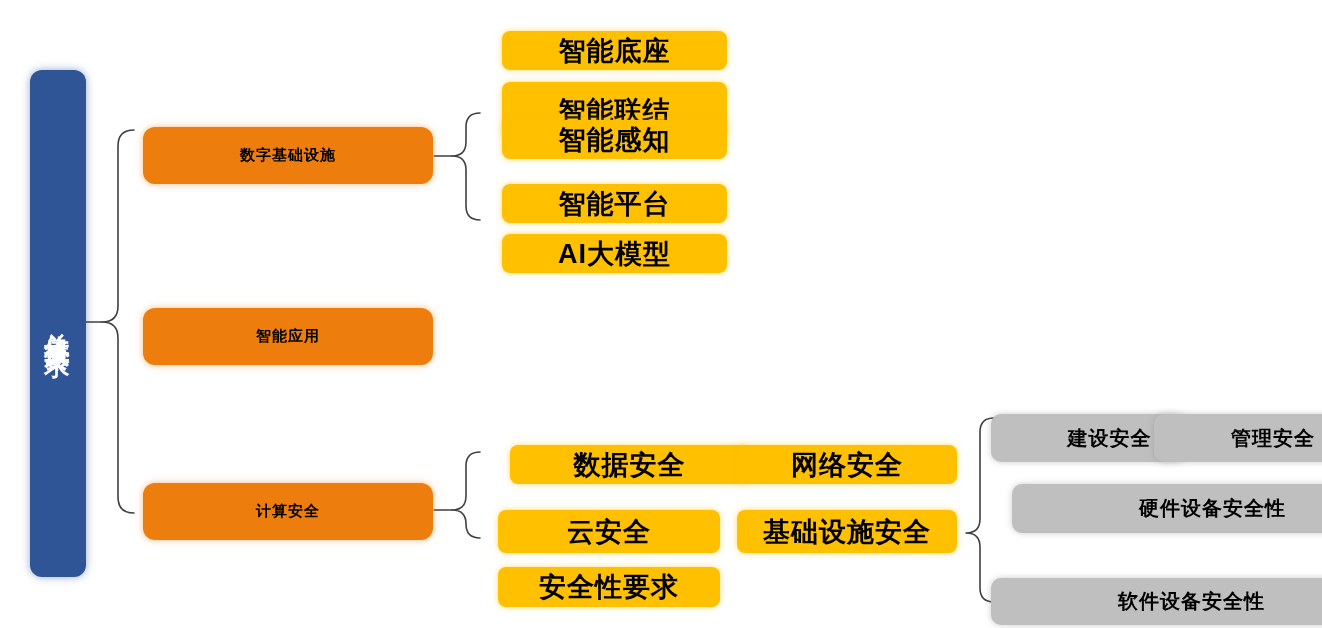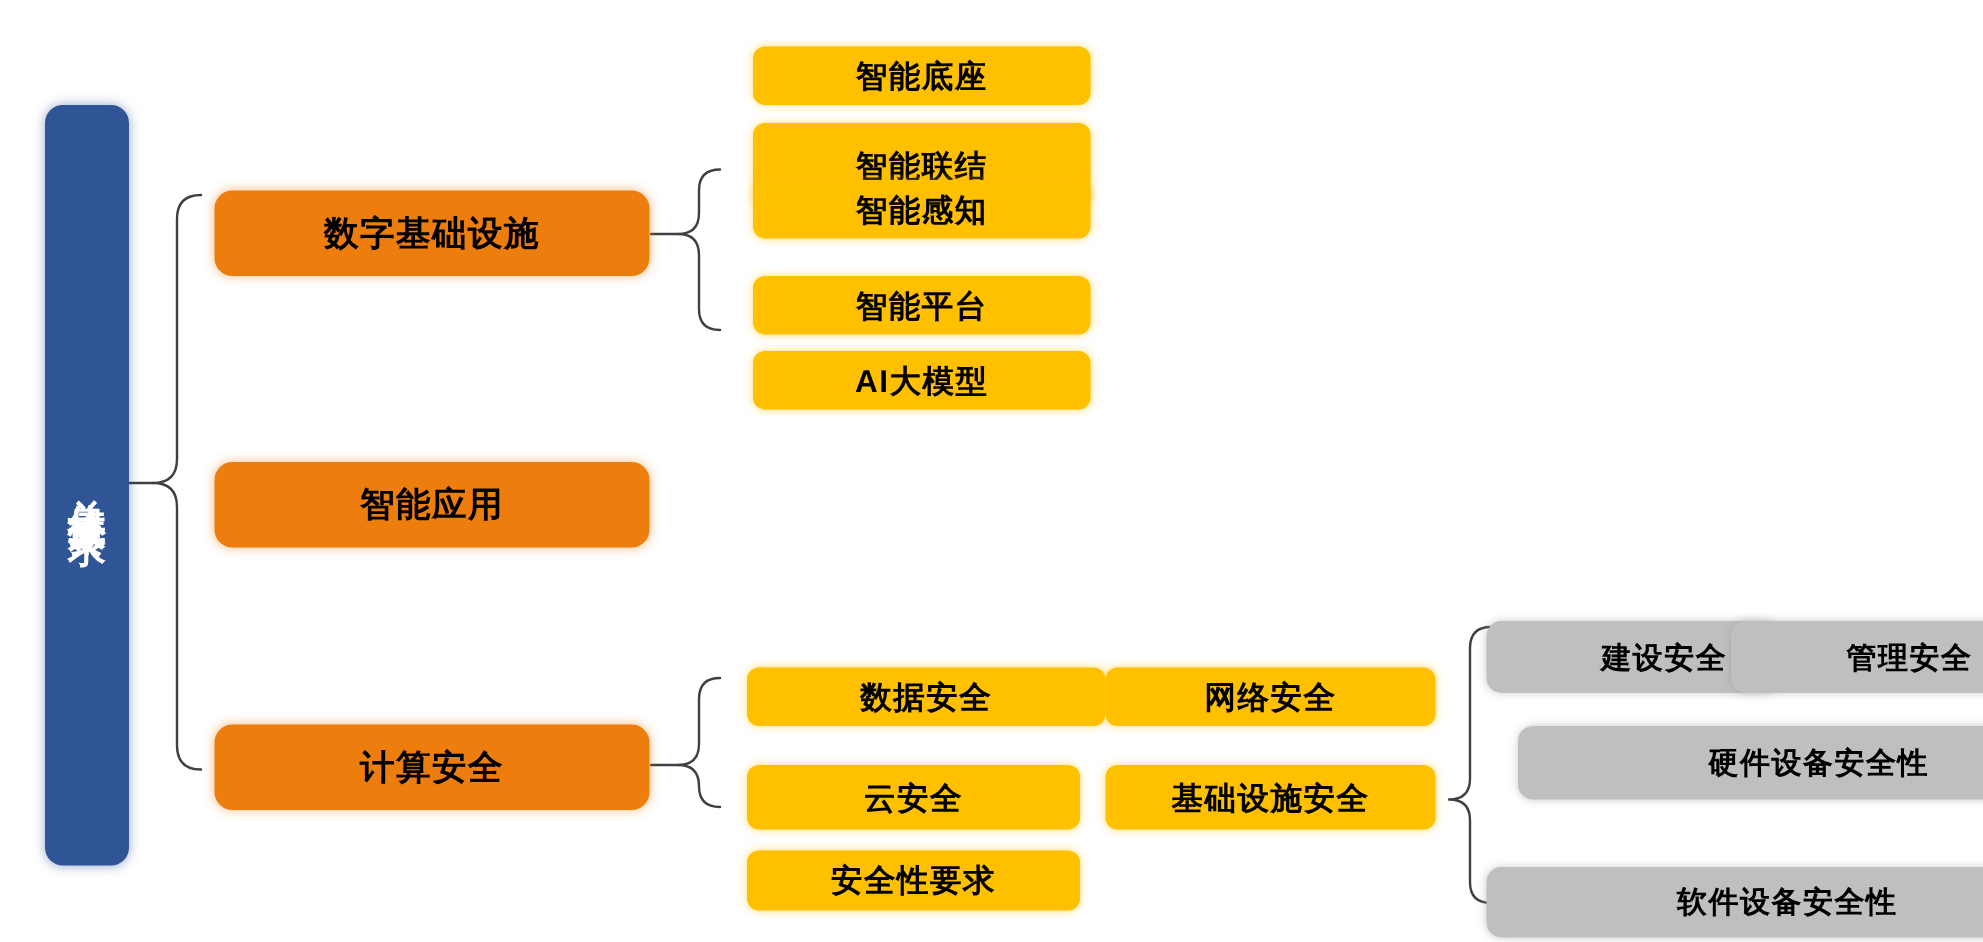--- a/index.html
+++ b/index.html
@@ -34,27 +34,27 @@
     border-radius: 12px;
     writing-mode: vertical-rl;
     text-orientation: upright;
     font-size: 25px;
     letter-spacing: 4px;
     box-shadow: 0 0 8px rgba(47,85,151,0.5);
   }
   .branch {
     background: #ED7D0C;
     border-radius: 12px;
-    font-size: 23px;
+    font-size: 15px;
     box-shadow: 0 0 7px rgba(237,125,12,0.5);
   }
   .leaf {
     background: #FFC000;
     border-radius: 8px;
-    font-size: 21px;
+    font-size: 27px;
     box-shadow: 0 0 6px rgba(255,192,0,0.55);
   }
   .subleaf {
     background: #BFBFBF;
     border-radius: 10px;
     font-size: 20px;
     box-shadow: 0 0 6px rgba(140,140,140,0.45);
     padding-left: 42px;
   }
 </style>
@@ -86,21 +86,21 @@
   <div class="node leaf" style="left:502px; top:31px; width:225px; height:39px;">智能底座</div>
 
   <div class="node leaf" style="left:502px; top:82px; width:225px; height:57px;">智能联结</div>
 
   <div class="node leaf" style="left:502px; top:120px; width:225px; height:39px;">智能感知</div>
 
   <div class="node leaf" style="left:502px; top:184px; width:225px; height:39px;">智能平台</div>
 
   <div class="node leaf" style="left:502px; top:234px; width:225px; height:39px;">AI大模型</div>
 
-  <div class="node leaf" style="left:498px; top:445px; width:239px; height:39px;">数据安全</div>
+  <div class="node leaf" style="left:510px; top:445px; width:239px; height:39px;">数据安全</div>
 
   <div class="node leaf" style="left:737px; top:445px; width:220px; height:39px;">网络安全</div>
 
   <div class="node leaf" style="left:498px; top:510px; width:222px; height:43px;">云安全</div>
 
   <div class="node leaf" style="left:737px; top:510px; width:220px; height:43px;">基础设施安全</div>
 
   <div class="node leaf" style="left:498px; top:567px; width:222px; height:40px;">安全性要求</div>
 
   <div class="node subleaf" style="left:991px; top:414px; width:153px; height:48px;">建设安全</div>

